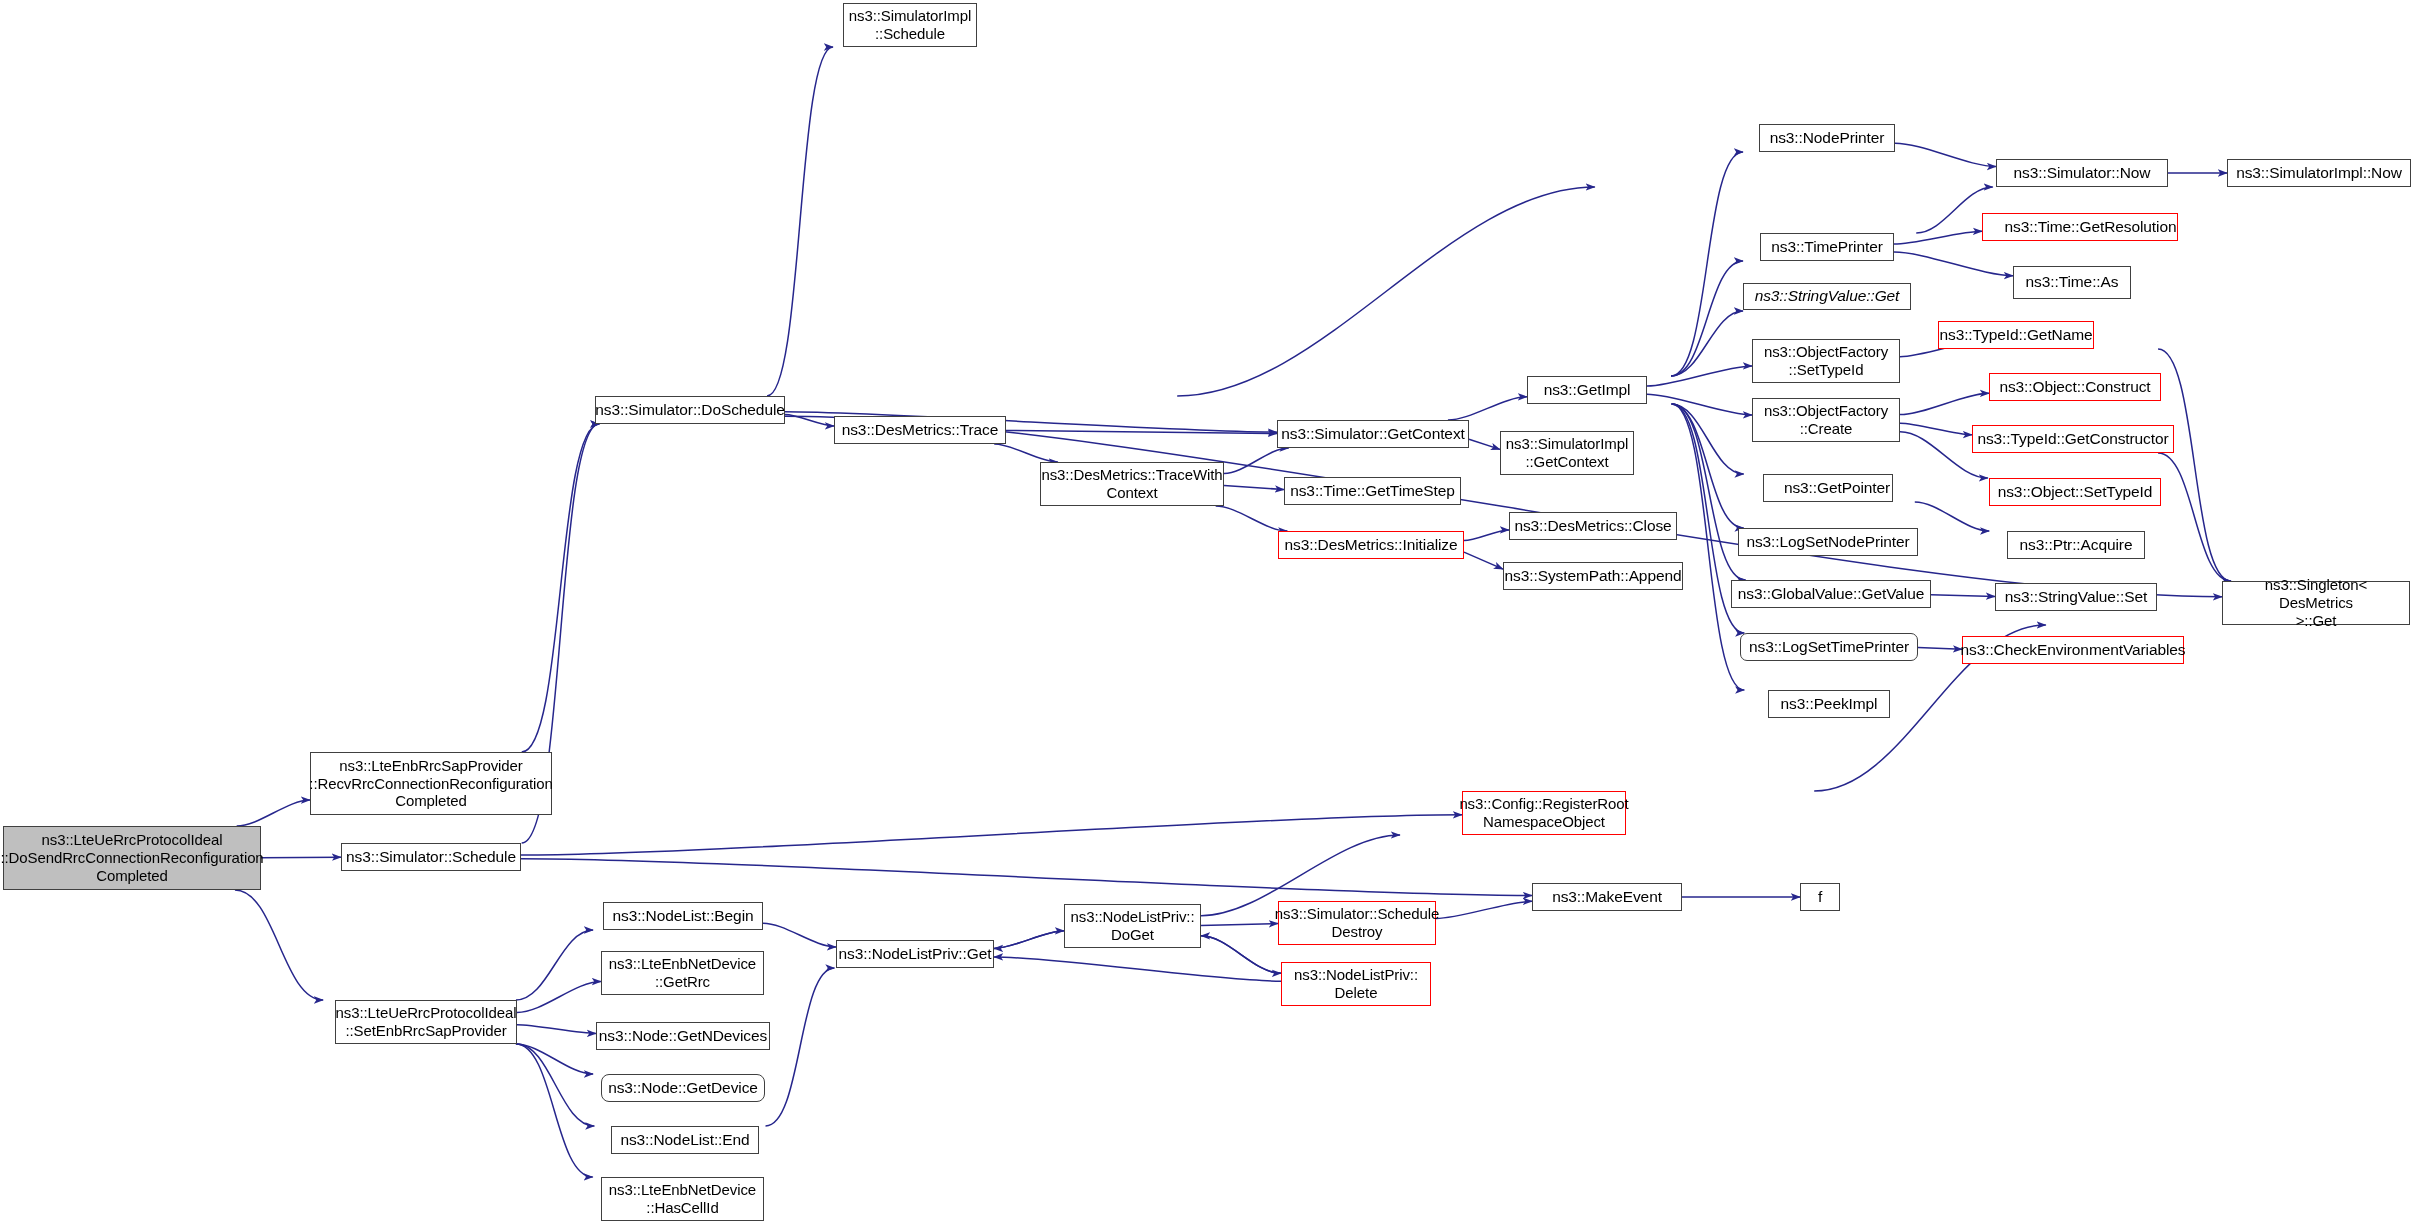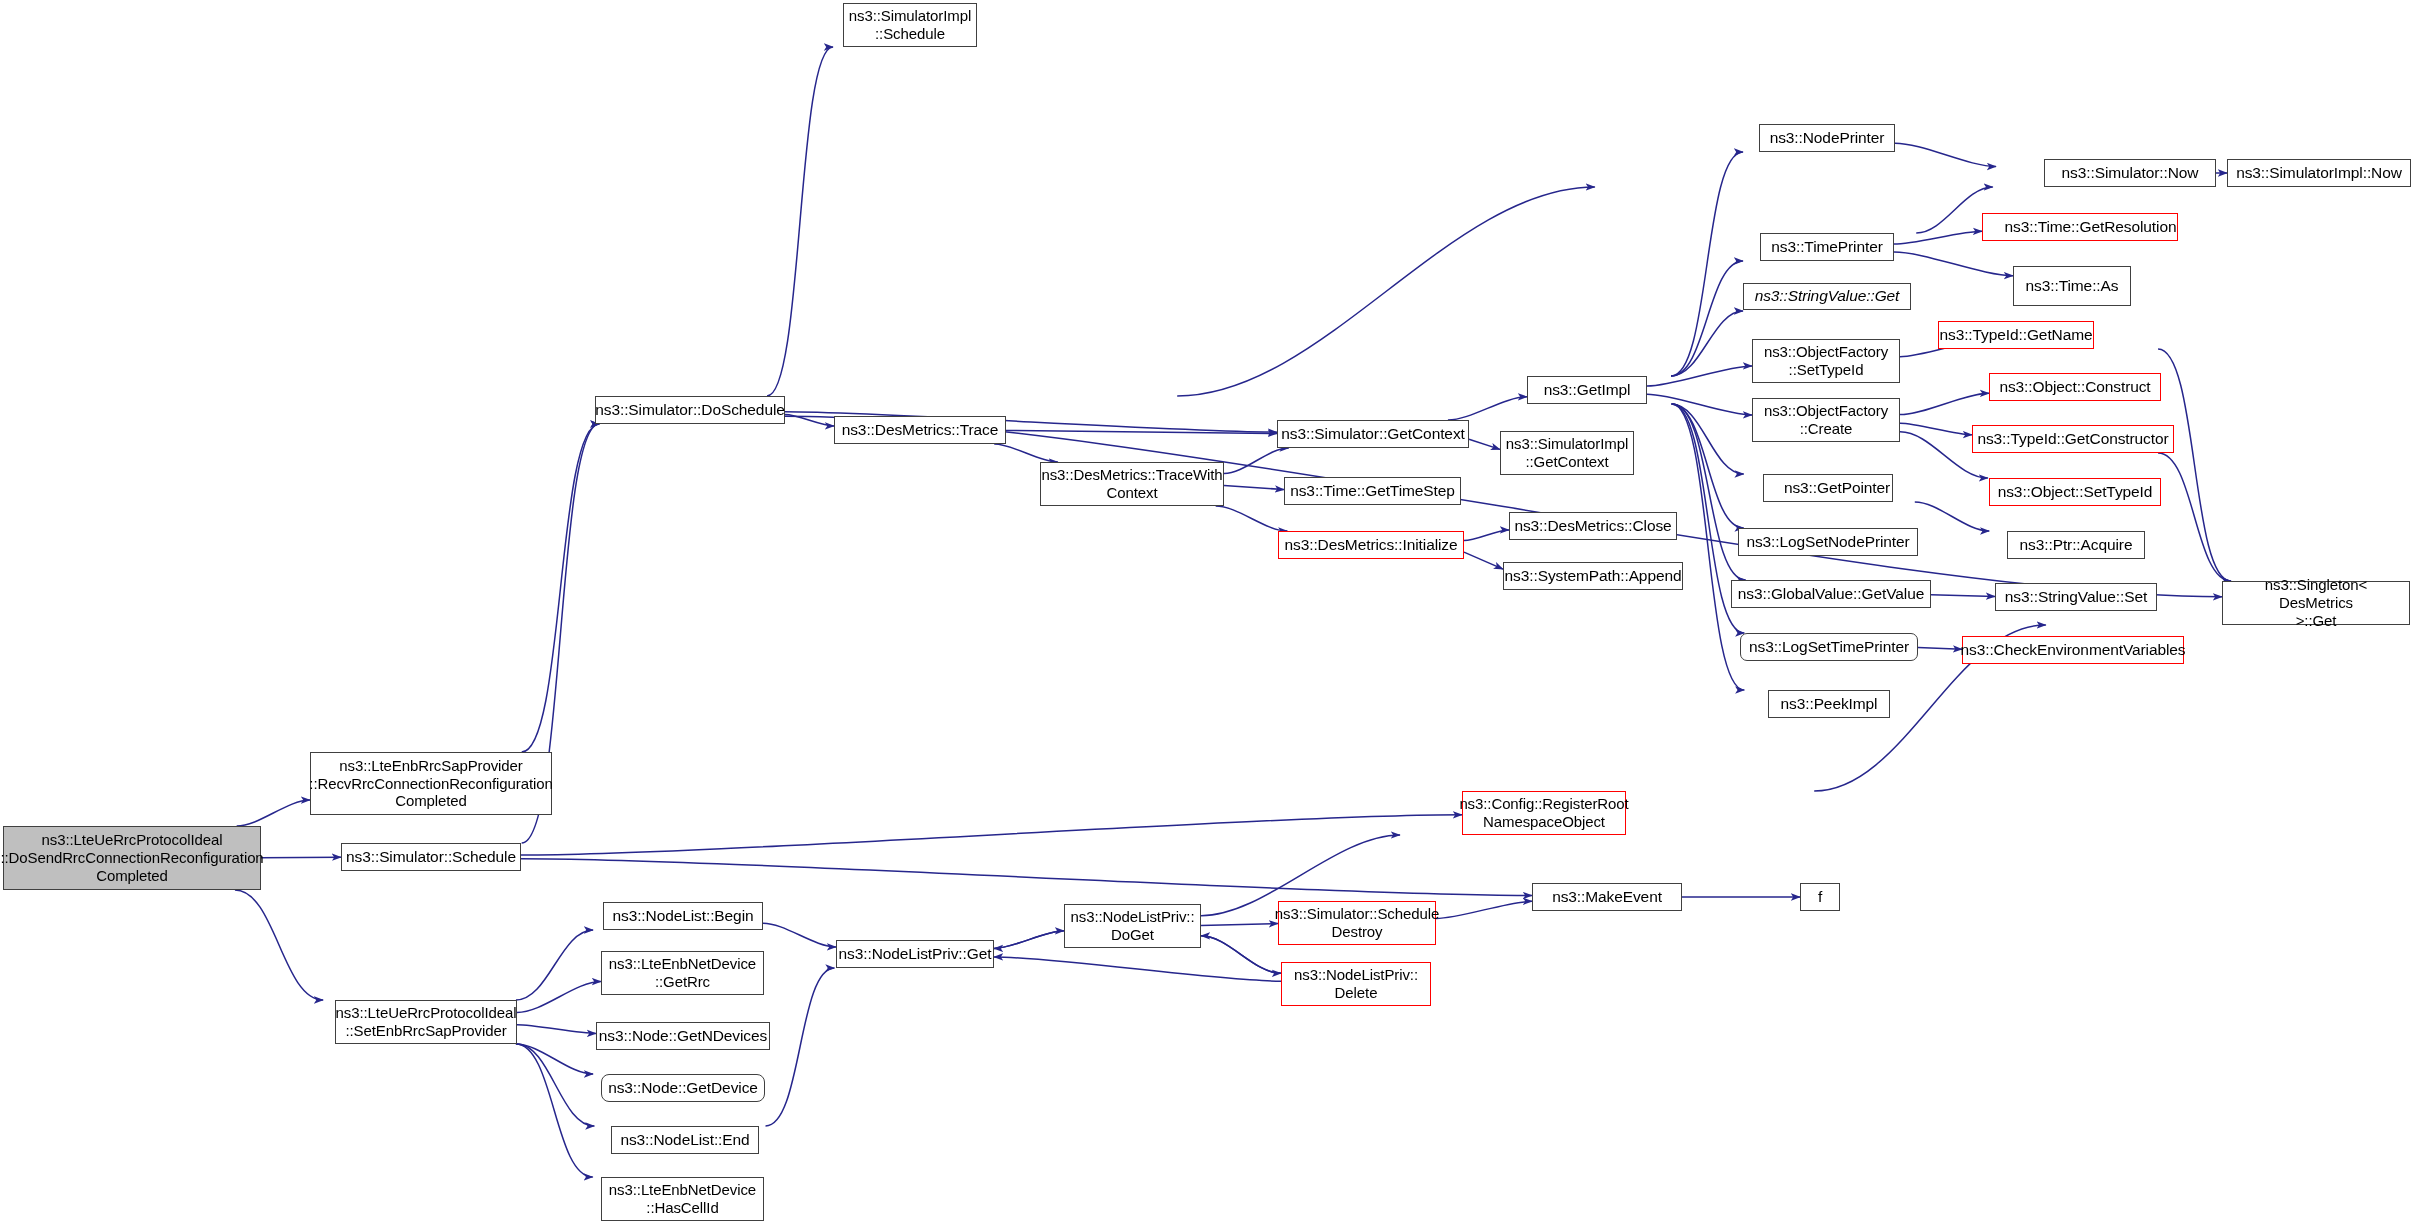--- a/index.html
+++ b/index.html
@@ -120,24 +120,24 @@
       <div class="node thick" style="left: 1743px; top: 283px; width: 168px; height: 27px; font-style: italic;"><span>ns3::StringValue::Get</span></div>
       <div class="node thick" style="left: 1752px; top: 339px; width: 148px; height: 44px; font-size: 15px;"><span>ns3::ObjectFactory
 ::SetTypeId</span></div>
       <div class="node thick" style="left: 1752px; top: 398px; width: 148px; height: 44px; font-size: 15px;"><span>ns3::ObjectFactory
 ::Create</span></div>
       <div class="node thick" style="left: 1763px; top: 474px; width: 130px; height: 28px; padding-left: 21px;"><span>ns3::GetPointer</span></div>
       <div class="node thick" style="left: 1738px; top: 528px; width: 180px; height: 28px;"><span>ns3::LogSetNodePrinter</span></div>
       <div class="node thick" style="left: 1731px; top: 580px; width: 200px; height: 28px;"><span>ns3::GlobalValue::GetValue</span></div>
       <div class="node thick" style="left: 1740px; top: 633px; width: 178px; height: 28px; border-radius: 7px;"><span>ns3::LogSetTimePrinter</span></div>
       <div class="node thick" style="left: 1768px; top: 690px; width: 122px; height: 28px;"><span>ns3::PeekImpl</span></div>
-      <div class="node thick" style="left: 1996px; top: 159px; width: 172px; height: 28px; margin-left: 48px;"><span>ns3::Simulator::Now</span></div>
+      <div class="node thick" style="left: 1996px; top: 159px; width: 172px; height: 28px;"><span>ns3::Simulator::Now</span></div>
       <div class="node thick" style="left: 2227px; top: 159px; width: 184px; height: 28px;"><span>ns3::SimulatorImpl::Now</span></div>
       <div class="node red" style="left: 1982px; top: 213px; width: 196px; height: 28px; padding-left: 24px;"><span>ns3::Time::GetResolution</span></div>
-      <div class="node thick" style="left: 2013px; top: 266px; width: 118px; height: 40px;"><span>ns3::Time::As</span></div>
+      <div class="node thick" style="left: 2013px; top: 266px; width: 118px; height: 33px;"><span>ns3::Time::As</span></div>
       <div class="node red" style="left: 1938px; top: 321px; width: 156px; height: 28px;"><span>ns3::TypeId::GetName</span></div>
       <div class="node red" style="left: 1989px; top: 373px; width: 172px; height: 28px;"><span>ns3::Object::Construct</span></div>
       <div class="node red" style="left: 1972px; top: 425px; width: 202px; height: 28px;"><span>ns3::TypeId::GetConstructor</span></div>
       <div class="node red" style="left: 1989px; top: 478px; width: 172px; height: 28px;"><span>ns3::Object::SetTypeId</span></div>
       <div class="node thick" style="left: 2007px; top: 531px; width: 138px; height: 28px;"><span>ns3::Ptr::Acquire</span></div>
       <div class="node thick" style="left: 1995px; top: 583px; width: 162px; height: 28px;"><span>ns3::StringValue::Set</span></div>
       <div class="node red" style="left: 1962px; top: 636px; width: 222px; height: 28px;"><span>ns3::CheckEnvironmentVariables</span></div>
       <div class="node thick" style="left: 2222px; top: 581px; width: 188px; height: 44px; font-size: 15px;"><span>ns3::Singleton&lt; DesMetrics
 &gt;::Get</span></div>
       <div class="node red" style="left: 1462px; top: 791px; width: 164px; height: 44px; font-size: 15px;"><span>ns3::Config::RegisterRoot

